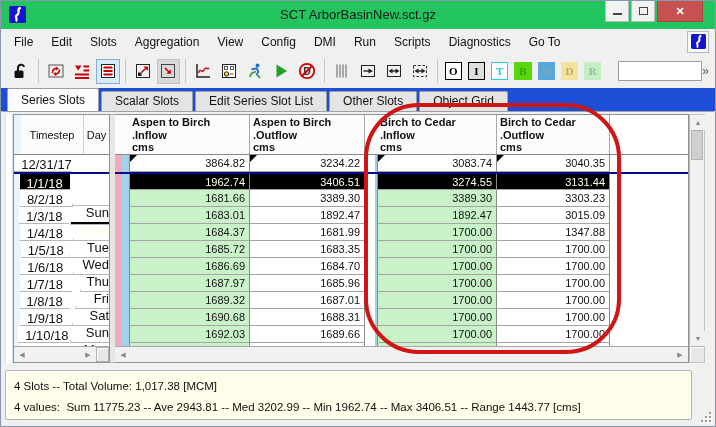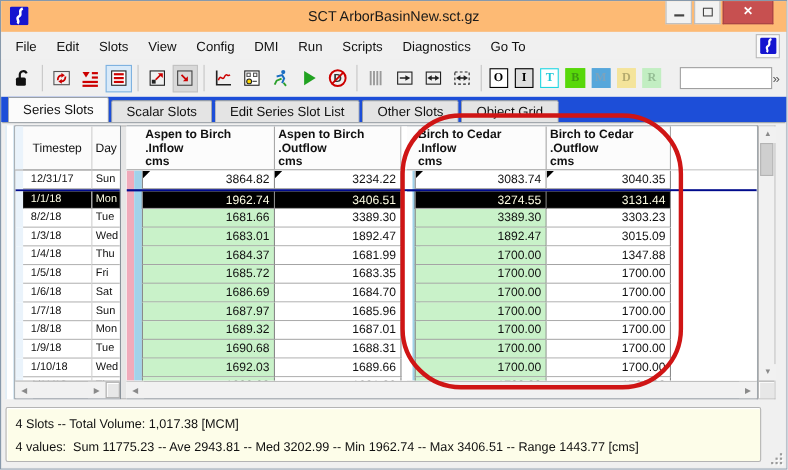--- a/index.html
+++ b/index.html
@@ -1,21 +1,21 @@
 <!DOCTYPE html>
 <html><head>
 <meta charset="utf-8">
 <style>
   html,body{margin:0;padding:0;background:#fff;}
   *{box-sizing:border-box;}
   .window{position:relative;width:716px;height:427px;border:1px solid #8799ab;
     background:#ececec;font-family:"Liberation Sans",sans-serif;overflow:hidden;}
 
   
-  .titlebar{position:absolute;top:0;left:0;right:0;height:28px;background:#fdba74;}
+  .titlebar{position:absolute;top:0;left:0;right:0;height:28px;background:#22c55e;}
   .appicon{position:absolute;left:8px;top:5px;width:17px;height:17px;}
   .title{position:absolute;left:0;right:0;top:6px;text-align:center;font-size:13px;color:#1a1a1a;}
   .wctrls{position:absolute;top:0;right:12px;height:21px;display:flex;}
   .wbtn{width:24px;height:21px;border:1px solid #bcbcbc;border-top:none;background:#f2f2f2;
     display:flex;align-items:center;justify-content:center;margin-left:2px;}
   .wbtn.close{width:46px;background:#c75050;border-color:#a84444;}
   .glyph-min{width:9px;height:2px;background:#444;margin-top:6px;}
   .glyph-max{width:9px;height:8px;border:1.5px solid #444;}
   .glyph-x{color:#fff;font-size:11px;font-weight:bold;line-height:1;}
 
@@ -49,23 +49,23 @@
   .content{position:absolute;top:110px;left:1px;right:1px;bottom:1px;border-top:1px solid #9aa0a6;background:#f0f0f0;}
   .tablock{position:absolute;left:3px;top:2px;width:700px;height:249px;display:flex;}
   .tgut{width:8px;background:#fff;border-left:1px solid #cfe3f1;border-right:1px solid #cfe3f1;}
 
   .lpane{width:97px;background:#fff;border:1px solid #8a929a;display:flex;flex-direction:column;}
   .lhead{height:40px;border-bottom:1px solid #888;display:flex;background:#fbfbfb;}
   .lh{font-size:11px;color:#111;display:flex;align-items:center;justify-content:center;}
   .lgut{width:7px;background:#eaf3fb;}
   .lh0{width:62px;}.lh1{flex:1;border-left:1px solid #d0d0d0;}
   .lrows{flex:1;overflow:hidden;}
-  .lrow{height:17px;display:flex;font-size:10px;color:#111;}
+  .lrow{height:17px;display:flex;font-size:13px;color:#111;}
   .lc0{width:62px;padding:2px 0 0 7px;border-bottom:1px solid #b6b6b6;}
-  .lc1{flex:1;padding:2px 0 0 3px;border-bottom:1px solid #b6b6b6;border-left:1px solid #d0d0d0;}
+  .lc1{flex:1;padding:2px 0 0 13px;border-bottom:1px solid #b6b6b6;border-left:1px solid #d0d0d0;margin-top:48px;}
   .lrow.sel{border-top:2px solid #000a8c;height:18px;}
   .lrow.sel .lc0,.lrow.sel .lc1{background:#000;color:#ffffe6;}
 
   .split{width:5px;background:#e6e6e6;border-top:1px solid #b8b8b8;border-bottom:1px solid #b8b8b8;}
 
   .dpane{flex:1;background:#fff;border:1px solid #8a929a;border-left:none;display:flex;flex-direction:column;}
   .dhead{height:40px;border-bottom:1px solid #888;display:flex;background:#fcfcfc;}
   .dh{font-size:11px;font-weight:bold;line-height:12.5px;color:#111;padding:1px 0 0 3px;
     border-right:1px solid #a8a8a8;overflow:hidden;white-space:nowrap;}
   .sp14{width:14px;}.sp5{width:5px;background:#fff;}.sp7{width:7px;}
@@ -131,20 +131,21 @@
       <div class="wbtn close">
           <span class="glyph-x">✕</span>
         </div>
     </div>
   </div>
 
   <div class="menubar" id="menubar">
     <span class="mitem">File</span>
       <span class="mitem">Edit</span>
       <span class="mitem">Slots</span>
+      <span class="mitem">Aggregation</span>
       <span class="mitem">View</span>
       <span class="mitem">Config</span>
       <span class="mitem">DMI</span>
       <span class="mitem">Run</span>
       <span class="mitem">Scripts</span>
       <span class="mitem">Diagnostics</span>
       <span class="mitem">Go To</span>
       <span class="menulogo">
       <svg width="15" height="15" viewBox="0 0 16 16">
           <rect width="16" height="16" rx="1.5" fill="#1515d0"></rect>

